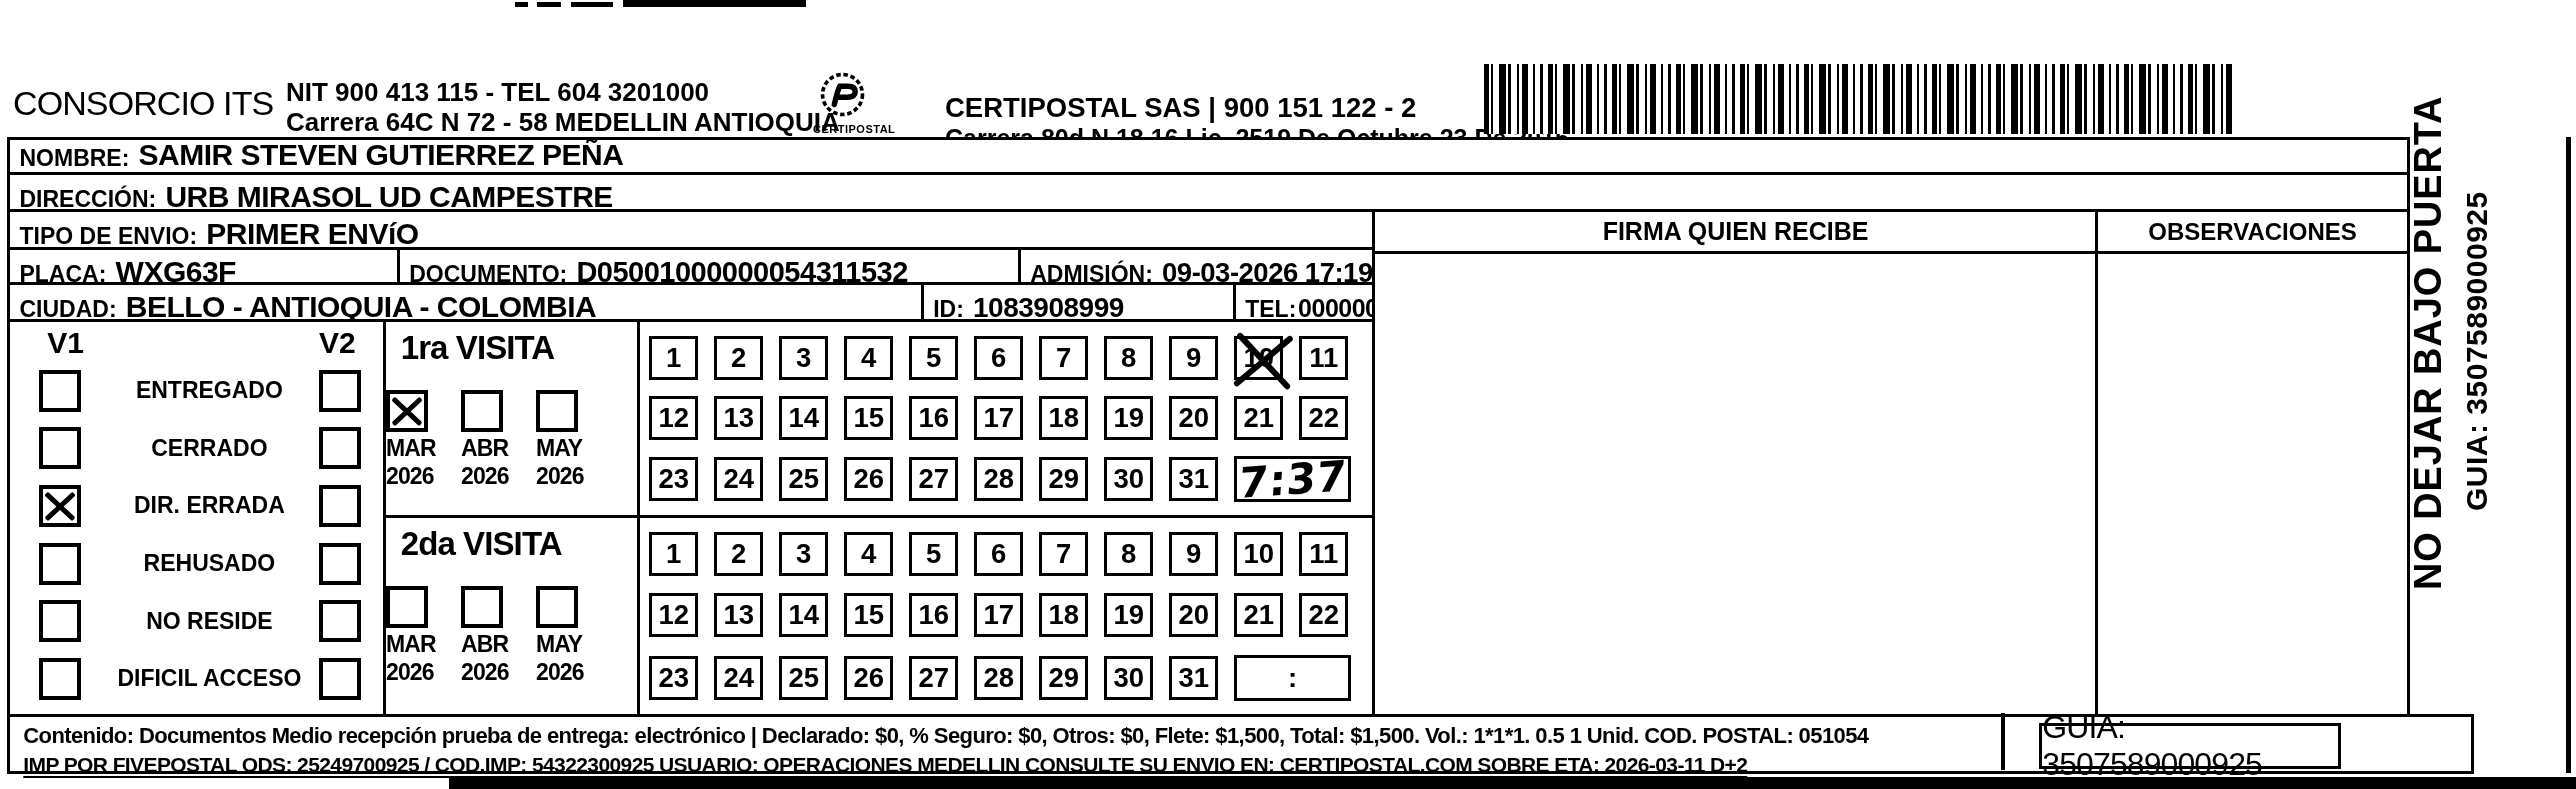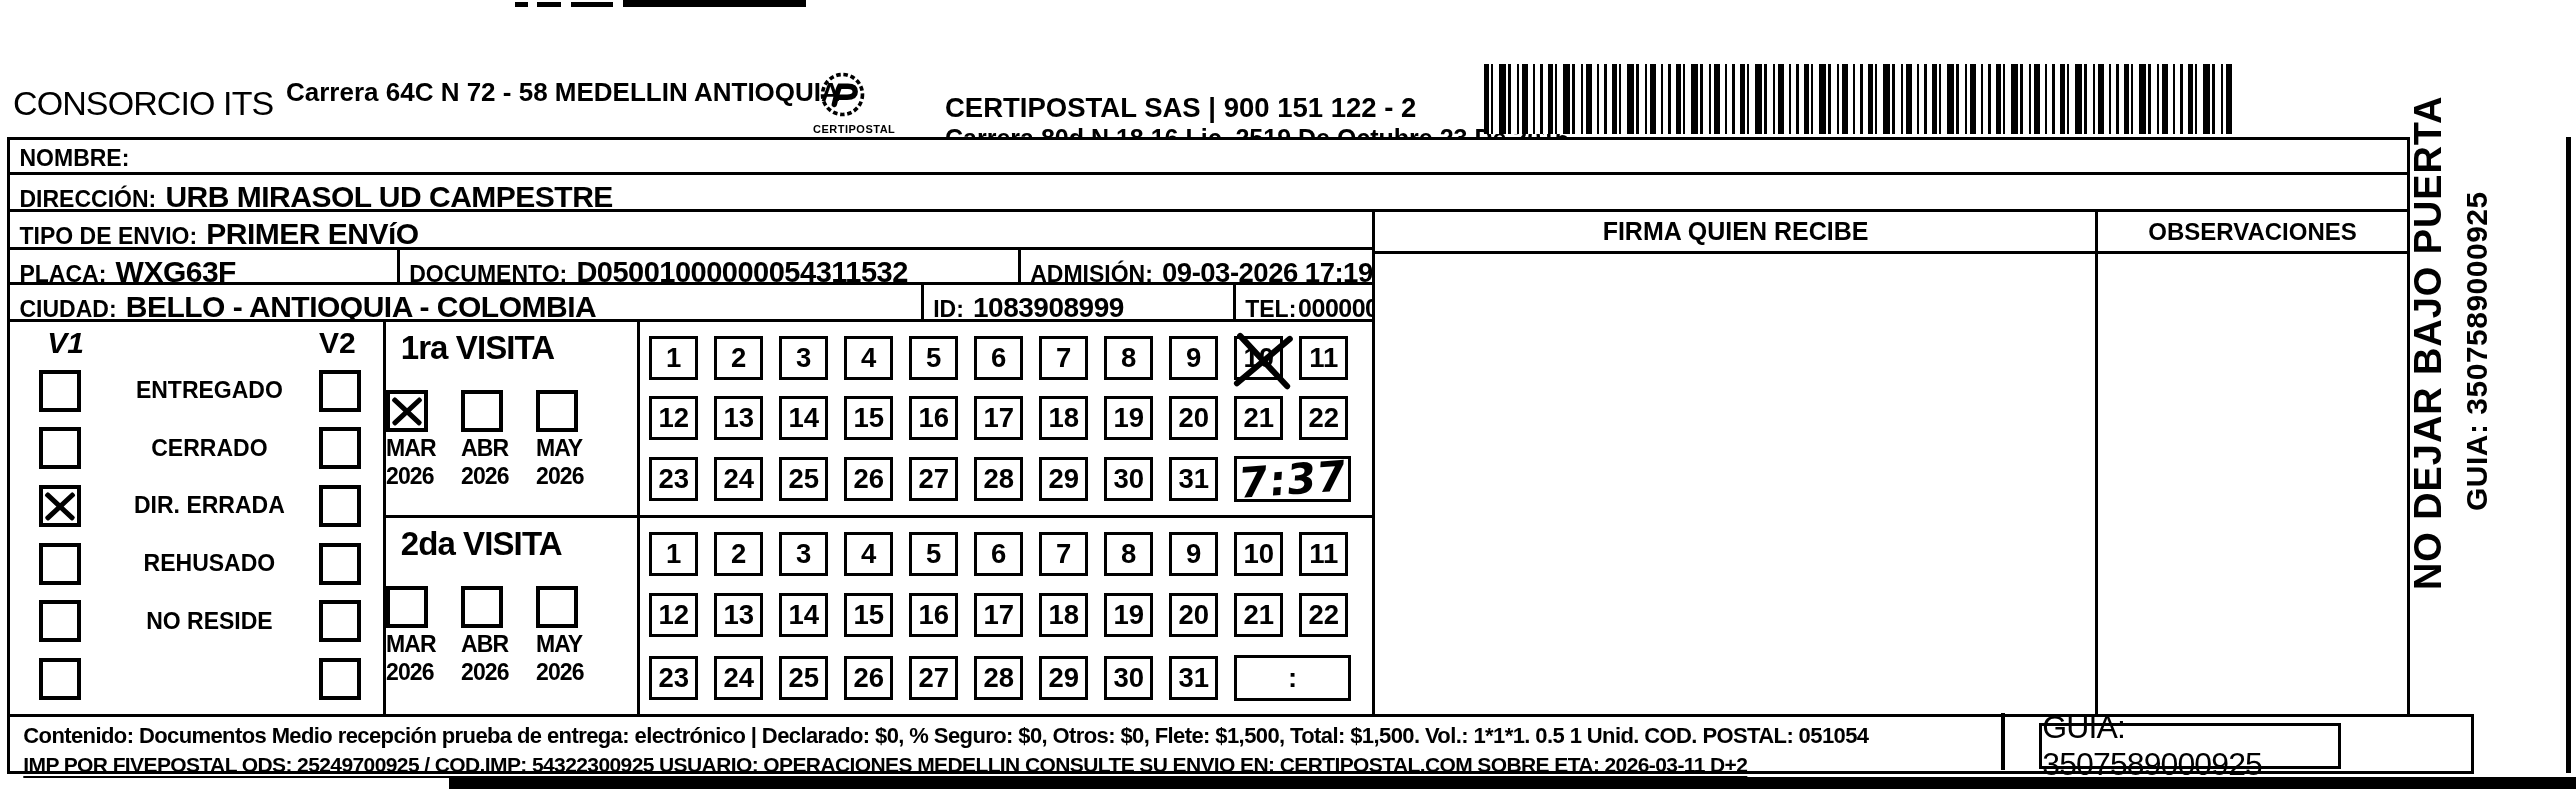--- a/index.html
+++ b/index.html
@@ -104,38 +104,40 @@
 
 <div class="scan-dash" style="left:515px;width:13px;"></div>
 <div class="scan-dash" style="left:537px;width:24px;"></div>
 <div class="scan-dash" style="left:571px;width:42px;"></div>
 <div class="bar" style="left:623px;top:0;width:183px;height:7.3px;"></div>
 <div class="bar" style="left:449px;top:777px;width:2127px;height:13px;"></div>
 <div class="bar" style="left:2566px;top:137px;width:4.6px;height:636px;"></div>
 
 <div class="abs consorcio">CONSORCIO ITS</div>
 <div class="abs hdr-block nit-block">
+  <div>NIT 900 413 115 - TEL 604 3201000</div>
   <div>Carrera 64C N 72 - 58 MEDELLIN ANTIOQUIA</div>
 </div>
 <div class="abs logo-wrap">
   <svg width="49" height="49" viewBox="0 0 54 54">
     <circle cx="27" cy="27" r="22" fill="none" stroke="#000" stroke-width="4" stroke-dasharray="5 3"></circle>
     <path d="M18 38 Q22 21 24 18 L33 18 Q41 18 41 24 Q41 30 32 30 L22 30" fill="none" stroke="#000" stroke-width="6" stroke-linecap="round"></path>
   </svg>
   <div class="logo-label">CERTIPOSTAL</div>
   <div class="logo-tag">··· ————— ···</div>
 </div>
 <div class="abs hdr-block certi-block">
   <div class="l1">CERTIPOSTAL SAS | 900 151 122 - 2</div>
   <div class="l2">Carrera 80d N 18 16  Lic. 2519 De Octubre 23 De 2015</div>
 </div>
 <div class="abs barcode"></div>
 
 <div class="cell lv" style="left:7.3px;top:137px;width:2403px;height:38px;align-items:flex-end;">
   <span class="lbl">NOMBRE:</span>
+  <span class="val">SAMIR STEVEN GUTIERREZ PEÑA</span>
 </div>
 <div class="cell lv" style="left:7.3px;top:172px;width:2403px;height:40px;">
   <span class="lbl">DIRECCIÓN:</span>
   <span class="val">URB MIRASOL UD CAMPESTRE</span>
 </div>
 <div class="cell lv" style="left:7.3px;top:209px;width:1368px;height:42px;">
   <span class="lbl">TIPO DE ENVIO:</span>
   <span class="val">PRIMER ENVíO</span>
 </div>
 <div class="cell lv" style="left:7.3px;top:247px;width:394px;height:38px;">
@@ -157,21 +159,21 @@
 <div class="cell lv" style="left:921px;top:282px;width:315px;height:40px;">
   <span class="lbl">ID:</span>
   <span class="val" style="font-size:28px;">1083908999</span>
 </div>
 <div class="cell lv" style="left:1233px;top:282px;width:143px;height:40px;">
   <span class="lbl">TEL:</span>
   <span class="val" style="font-size:25px;margin-left:1.8px;">00000000</span>
 </div>
 
 <div class="cell" style="left:7.3px;top:319px;width:379px;height:399px;">
-  <div class="status-head" style="left:37px;font-style:italic;">V1</div>
+  <div class="status-head" style="left:37px;">V1</div>
   <div class="status-head" style="right:27.5px;">V2</div>
   <div id="status-rows">
       <div class="status-row">
         <div class="checkbox cb1"></div>
         <div class="status-label">ENTREGADO</div>
         <div class="checkbox cb2"></div>
       </div>
       <div class="status-row">
         <div class="checkbox cb1"></div>
         <div class="status-label">CERRADO</div>
@@ -187,20 +189,21 @@
         <div class="status-label">REHUSADO</div>
         <div class="checkbox cb2"></div>
       </div>
       <div class="status-row">
         <div class="checkbox cb1"></div>
         <div class="status-label">NO RESIDE</div>
         <div class="checkbox cb2"></div>
       </div>
       <div class="status-row">
         <div class="checkbox cb1"></div>
+        <div class="status-label">DIFICIL ACCESO</div>
         <div class="checkbox cb2"></div>
       </div>
     </div>
 </div>
 
 <div class="cell" style="left:383px;top:319px;width:258px;height:200px;">
   <div class="visit-title">1ra VISITA</div>
   <div class="months" id="visit-months-0">
       <div class="month-col">
         <div class="checkbox checked"></div>

